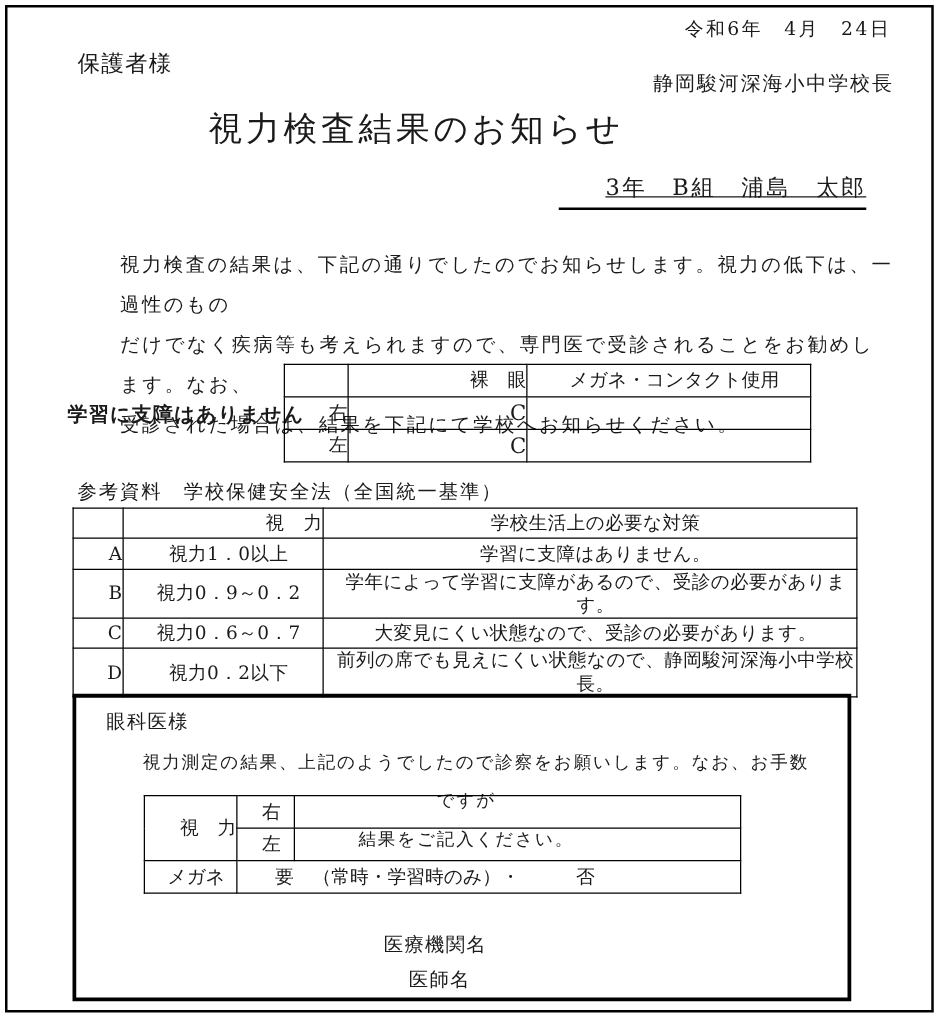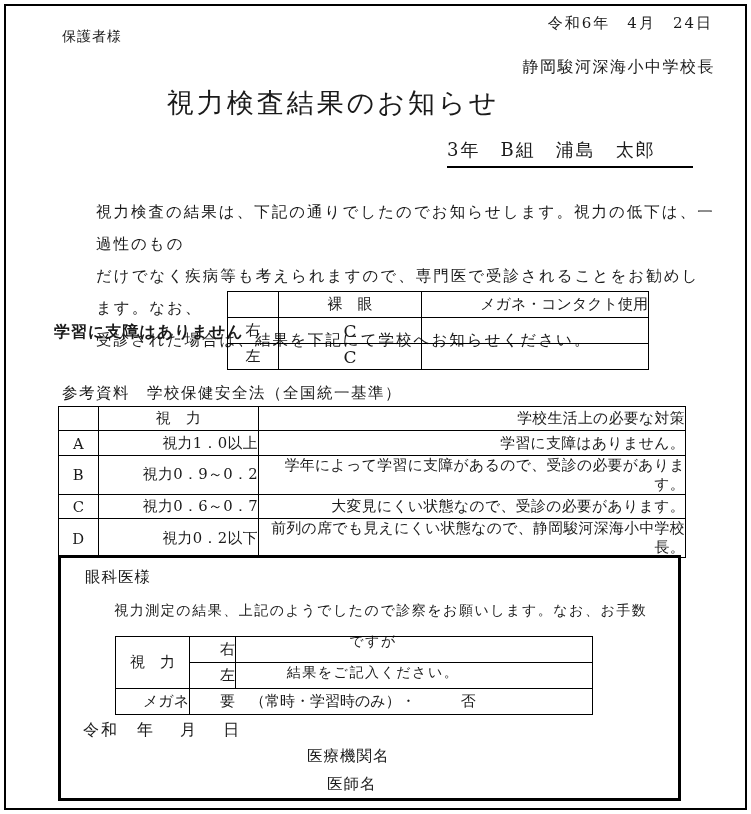--- a/index.html
+++ b/index.html
@@ -4,30 +4,30 @@
 <style>
   html,body{margin:0;padding:0;}
   body{
     width:751px;height:814px;background:#ffffff;position:relative;overflow:hidden;
     font-family:"DejaVu Serif","Liberation Serif",serif;color:#1a1a1a;
   }
   .abs{position:absolute;}
   .page-frame{position:absolute;inset:4px;border:2px solid #000;}
   table{border-collapse:collapse;table-layout:fixed;}
   td{border:1px solid #000;padding:0;font-size:15px;vertical-align:middle;overflow:hidden;}
-  .c{text-align:center;}
-  .pl{padding-left:9px;text-align:right;margin-top:46px;}
+  .c{text-align:right;}
+  .pl{padding-left:9px;text-align:center;margin-top:46px;}
   .pre{white-space:pre-line;}
 
   .date-line{top:14px;right:38px;font-size:15px;letter-spacing:2px;margin-left:26px;}
-  .recipient{top:28px;left:62px;font-size:14px;letter-spacing:1px;}
+  .recipient{top:39px;left:62px;font-size:18px;letter-spacing:1px;}
   .sender{top:57px;right:36px;font-size:16px;letter-spacing:1.5px;}
   .title{top:85px;left:0;width:666px;text-align:center;font-size:27px;letter-spacing:3px;}
   .name-line{top:138px;left:447px;width:246px;height:28px;border-bottom:2px solid #000;
-             text-align:left;font-size:18px;letter-spacing:2px;}
+             text-align:right;font-size:18px;letter-spacing:2px;text-decoration:underline;}
   .intro{top:196px;left:96px;width:620px;font-size:15.5px;line-height:32px;letter-spacing:2px;}
 
   .school-label{top:322px;left:54px;font-size:16px;font-weight:bold;
                 font-family:"DejaVu Sans","Liberation Sans",sans-serif;letter-spacing:1px;}
   .school-table{top:291px;left:227px;}
   .school-table td{height:25px;}
   .ref-caption{top:383px;left:62px;font-size:15.5px;letter-spacing:1.5px;}
   .ref-table{top:406px;left:58px;}
   .ref-table td{height:23.4px;font-size:14.8px;letter-spacing:0.4px;}
 
@@ -137,16 +137,15 @@
       <td class="pl">左</td>
       <td></td>
     </tr>
     <tr>
       <td class="pl">メガネ</td>
       <td colspan="2" style="padding-left:30px">要　（常時・学習時のみ）・　　　否</td>
     </tr>
   </tbody>
     </table>
 
-  <div class="abs date-fill">令和　年　 月　 日</div>
   <div class="abs institution">医療機関名</div>
   <div class="abs doctor-name">医師名</div>
 </div>
 
 </body></html>

